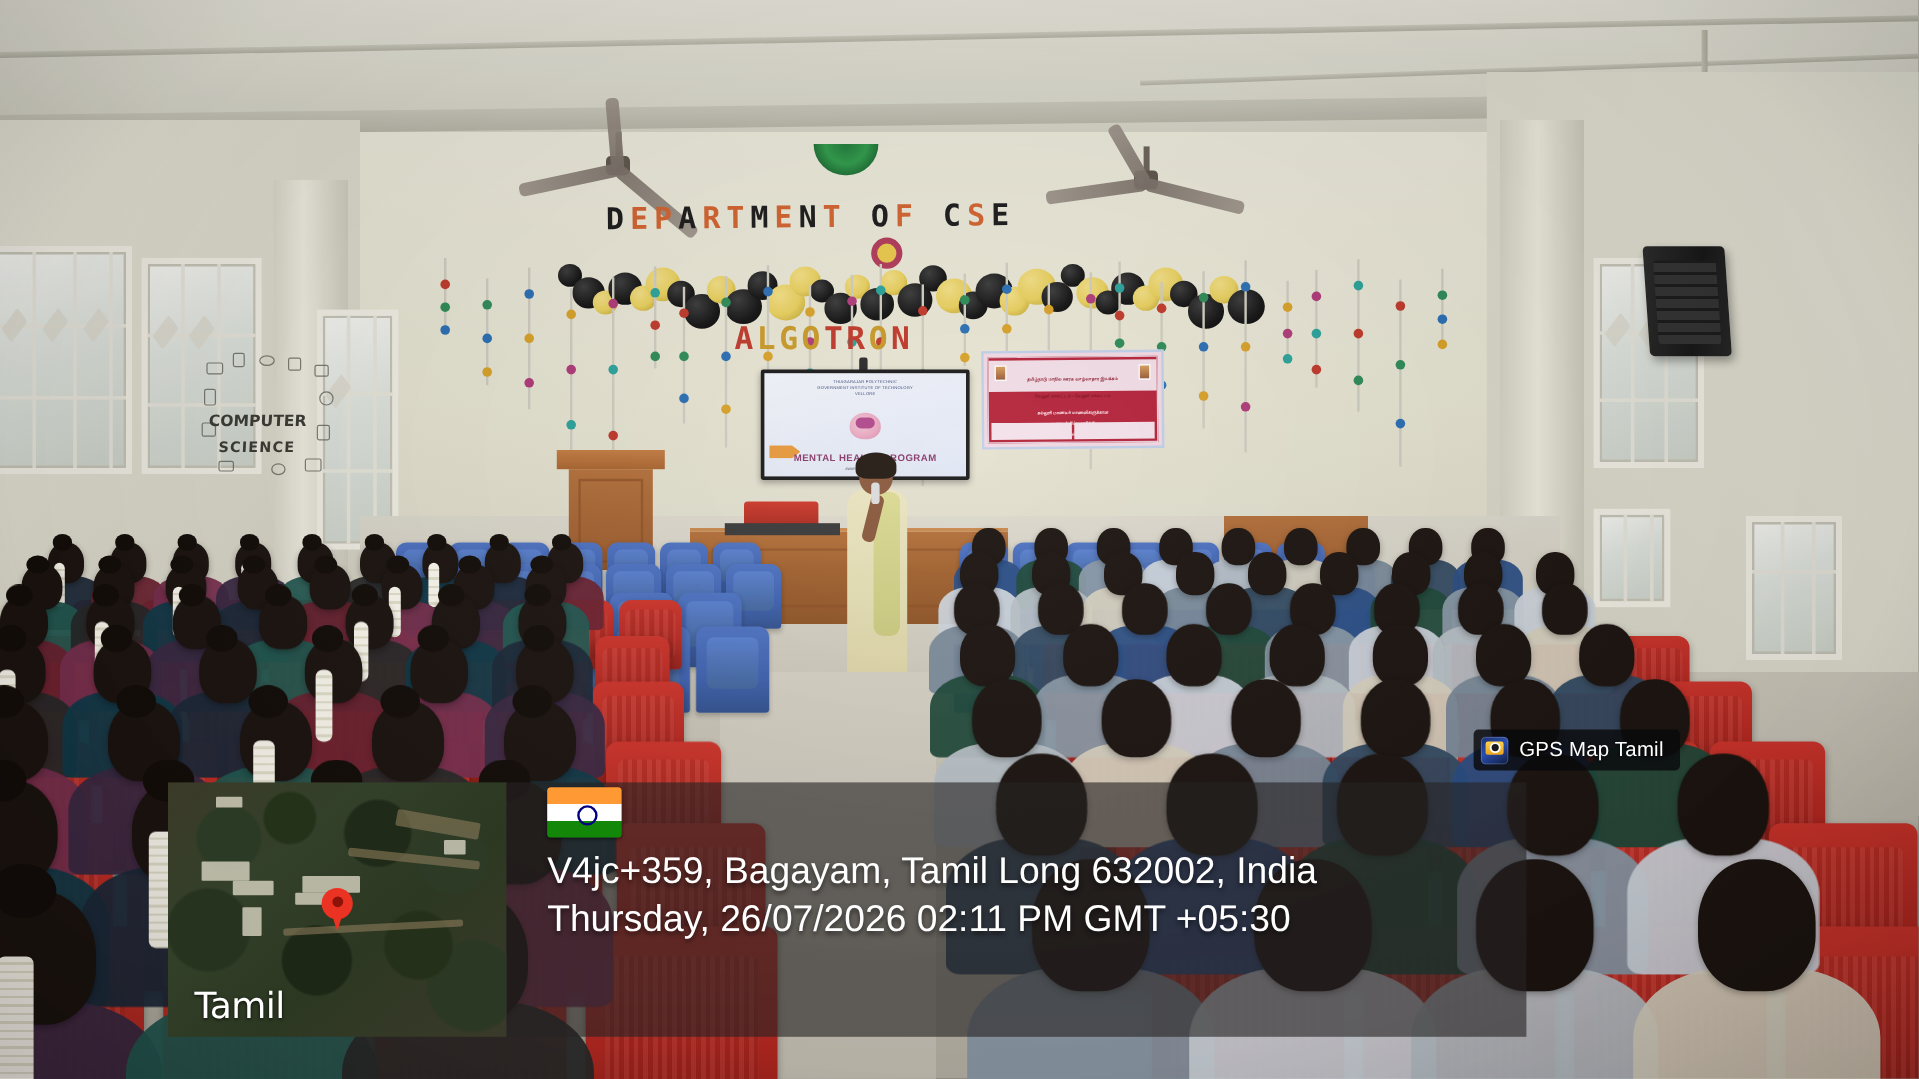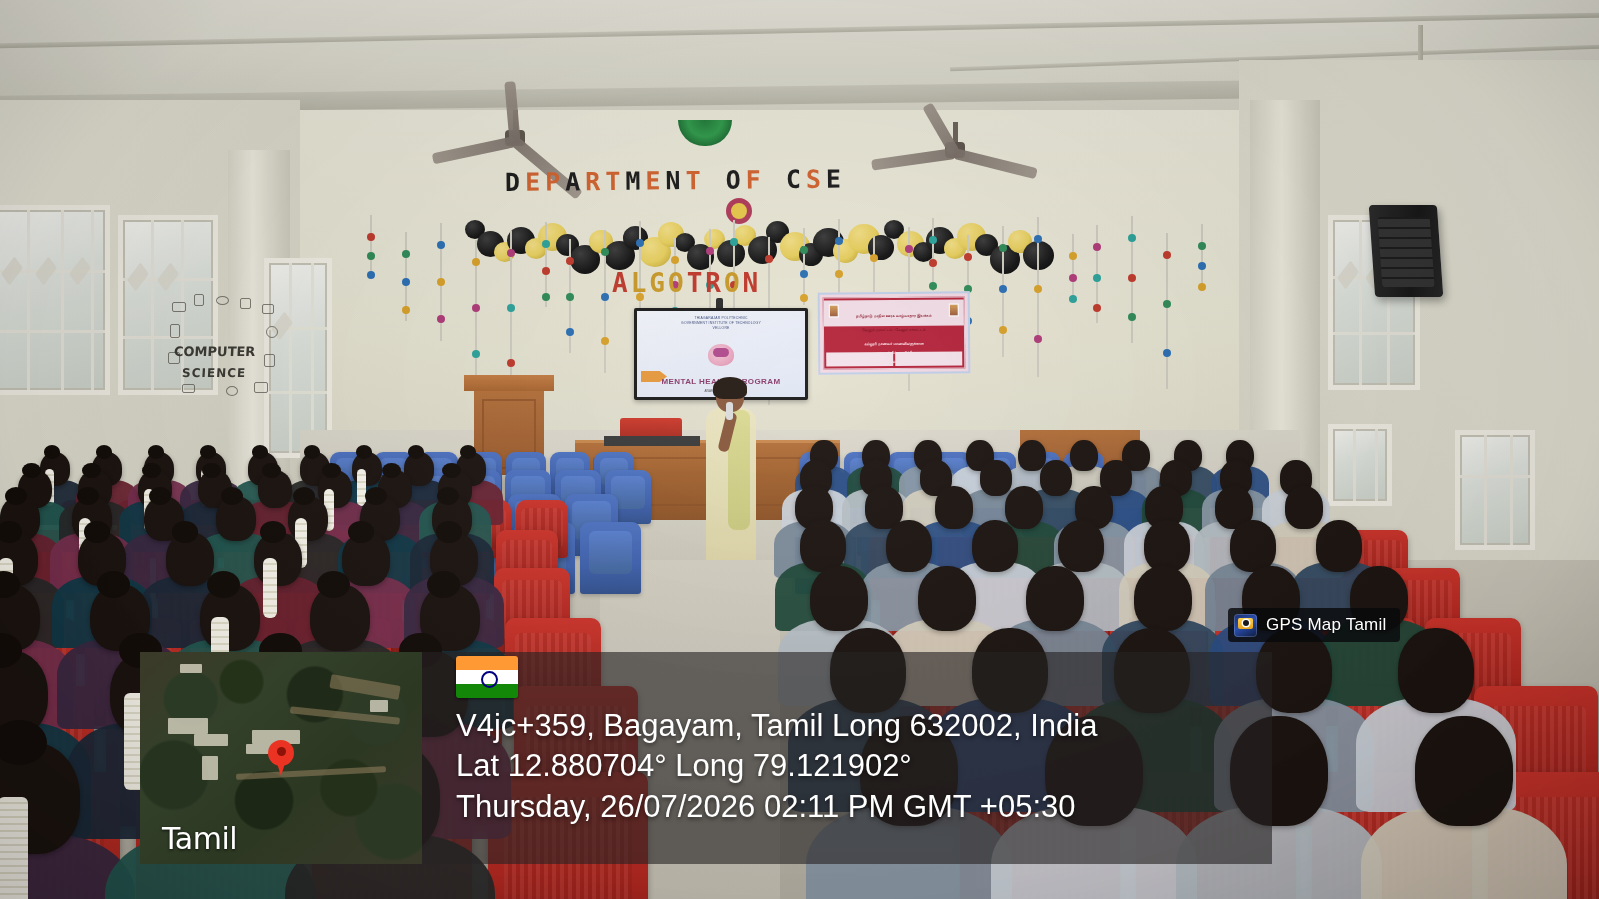--- a/index.html
+++ b/index.html
@@ -1150,17 +1150,16 @@
         <div class="p-dot"></div>
     </div>
     <div class="google-wm">Tamil</div>
   </div>
 
   <div class="gps-lines">
     <div class="gps-title">
       <span class="flag-emoji"></span>
     </div>
     <div class="gps-sub" style="margin-top:8px">V4jc+359, Bagayam, Tamil Long 632002, India</div>
-    <div class="gps-sub">Lat 12.880704° Long 79.121902°</div>
     <div class="gps-sub">Thursday, 26/07/2026 02:11 PM GMT +05:30</div>
   </div>
 
 </div>
 
 </body></html>

